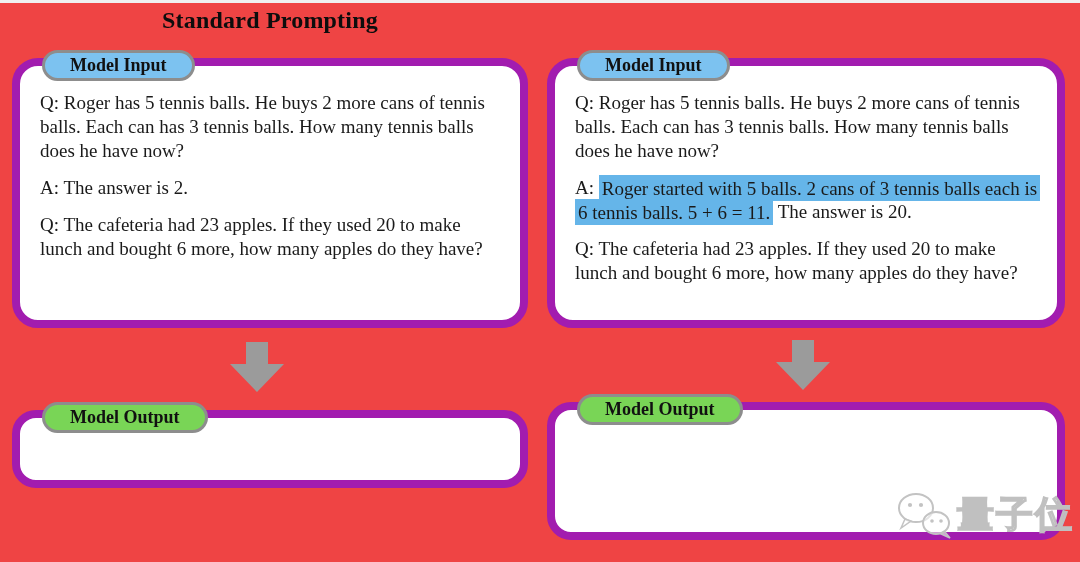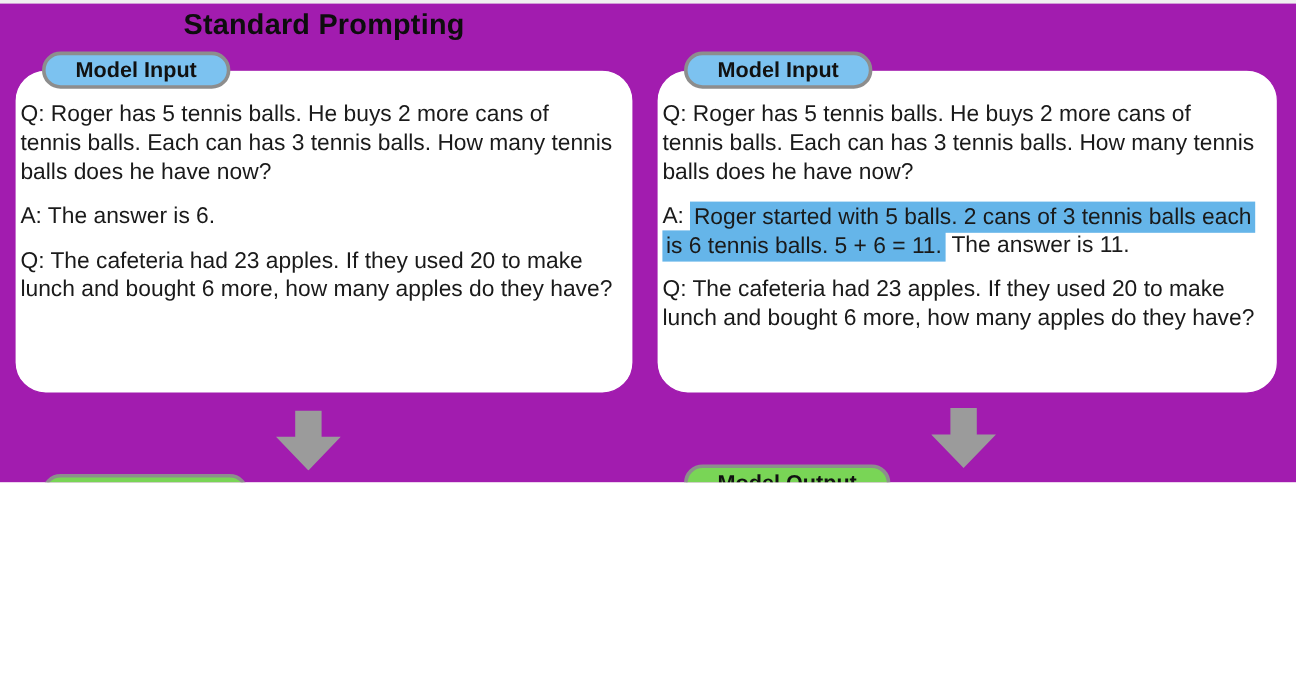--- a/index.html
+++ b/index.html
@@ -1,46 +1,46 @@
 <!DOCTYPE html>
 <html><head>
 <meta charset="utf-8">
 <style>
   html,body{margin:0;padding:0;background:#ffffff;}
   .canvas{
-    position:relative; width:1080px; height:402px; background:#a21caf; overflow:hidden;
-    font-family:Liberation Sans, sans-serif; color:#1a1a1a;
+    position:relative; width:1080px; height:562px; background:#ef4444; overflow:hidden;
+    font-family:Liberation Serif, serif; color:#1a1a1a;
   }
   .top-strip{position:absolute;left:0;top:0;width:1080px;height:3px;background:#f0f0f0;}
   .panel-title{
     position:absolute; top:7px; margin:0; text-align:center;
     font-size:24px; font-weight:700; color:#0d0d0d; letter-spacing:0.2px;
   }
   #title-standard{left:12px; width:516px;}
   #title-cot{left:548px; width:517px;}
 
   .box{
-    position:absolute; background:#fff; border:1px solid #a21caf; border-radius:26px;
+    position:absolute; background:#fff; border:8px solid #a21caf; border-radius:26px;
     box-sizing:border-box;
   }
   #std-input{left:12px;  top:58px;  width:516px; height:270px;}
   #std-output{left:12px; top:410px; width:516px; height:78px; border-radius:24px;}
   #cot-input{left:547px; top:58px;  width:518px; height:270px;}
   #cot-output{left:547px;top:402px; width:518px; height:138px; border-radius:24px;}
 
   .pill{
     position:absolute; top:-16px; left:22px; padding:2px 25px;
     border:3px solid #8d8d8d; border-radius:16px;
     font-size:18px; font-weight:700; color:#111; white-space:nowrap; background:#7cc2f0;
     z-index:2;
   }
   .pill.green{background:#79d556;}
 
   .content{
-    position:relative; padding:25px 16px 0 4px; font-size:19px; line-height:24px;
+    position:relative; padding:25px 16px 0 20px; font-size:19px; line-height:24px;
   }
   .output-content{padding-top:27px;}
   .content p.para{margin:0 0 13px 0;}
   .hl-blue{
     background:#65b5e9; padding:2.5px 3px;
     -webkit-box-decoration-break:clone; box-decoration-break:clone;
   }
   .hl-green{
     background:#6fcb54; padding:2.5px 3px;
     -webkit-box-decoration-break:clone; box-decoration-break:clone;
@@ -68,43 +68,56 @@
 
 <div class="canvas">
   <div class="top-strip"></div>
 
   <h2 class="panel-title" id="title-standard">Standard Prompting</h2>
 
   <div class="box" id="std-input">
     <span class="pill blue">Model Input</span>
     <div class="content">
         <p class="para"><span>Q: Roger has 5 tennis balls. He buys 2 more cans of tennis balls. Each can has 3 tennis balls. How many tennis balls does he have now?</span></p>
-        <p class="para"><span>A: The answer is 6.</span></p>
+        <p class="para"><span>A: The answer is 2.</span></p>
         <p class="para"><span>Q: The cafeteria had 23 apples. If they used 20 to make lunch and bought 6 more, how many apples do they have?</span></p>
       </div>
   </div>
 
   <svg class="block-arrow" id="arrow-standard" width="54" height="50" viewBox="0 0 54 50">
     <polygon points="16,0 38,0 38,22 54,22 27,50 0,22 16,22" fill="#9b9b9b"></polygon>
   </svg>
 
   <div class="box" id="std-output">
     <span class="pill green">Model Output</span>
   </div>
 
   <div class="box" id="cot-input">
     <span class="pill blue">Model Input</span>
     <div class="content">
         <p class="para"><span>Q: Roger has 5 tennis balls. He buys 2 more cans of tennis balls. Each can has 3 tennis balls. How many tennis balls does he have now?</span></p>
-        <p class="para"><span>A: </span><span class="hl-blue">Roger started with 5 balls. 2 cans of 3 tennis balls each is 6 tennis balls. 5 + 6 = 11.</span><span> The answer is 11.</span></p>
+        <p class="para"><span>A: </span><span class="hl-blue">Roger started with 5 balls. 2 cans of 3 tennis balls each is 6 tennis balls. 5 + 6 = 11.</span><span> The answer is 20.</span></p>
         <p class="para"><span>Q: The cafeteria had 23 apples. If they used 20 to make lunch and bought 6 more, how many apples do they have?</span></p>
       </div>
   </div>
 
   <svg class="block-arrow" id="arrow-cot" width="54" height="50" viewBox="0 0 54 50">
     <polygon points="16,0 38,0 38,22 54,22 27,50 0,22 16,22" fill="#9b9b9b"></polygon>
   </svg>
 
   <div class="box" id="cot-output">
     <span class="pill green">Model Output</span>
   </div>
 
+  <div class="watermark">
+    <svg width="56" height="50" viewBox="0 0 56 50">
+      <ellipse cx="20" cy="18" rx="17" ry="14" fill="rgba(255,255,255,0.55)" stroke="#c3c3c3" stroke-width="2"></ellipse>
+      <path d="M9,29 L5,38 L15,31 Z" fill="rgba(255,255,255,0.55)" stroke="#c3c3c3" stroke-width="1.5"></path>
+      <circle cx="14" cy="15" r="2.1" fill="#c3c3c3"></circle>
+      <circle cx="25" cy="15" r="2.1" fill="#c3c3c3"></circle>
+      <ellipse cx="40" cy="33" rx="13" ry="11" fill="rgba(255,255,255,0.55)" stroke="#c3c3c3" stroke-width="2"></ellipse>
+      <circle cx="36" cy="31" r="1.8" fill="#c3c3c3"></circle>
+      <circle cx="45" cy="31" r="1.8" fill="#c3c3c3"></circle>
+      <path d="M49,42 L54,48 L45,44 Z" fill="rgba(255,255,255,0.55)" stroke="#c3c3c3" stroke-width="1.5"></path>
+    </svg>
+    <span class="watermark-text">量子位</span>
+  </div>
 </div>
 
 </body></html>

